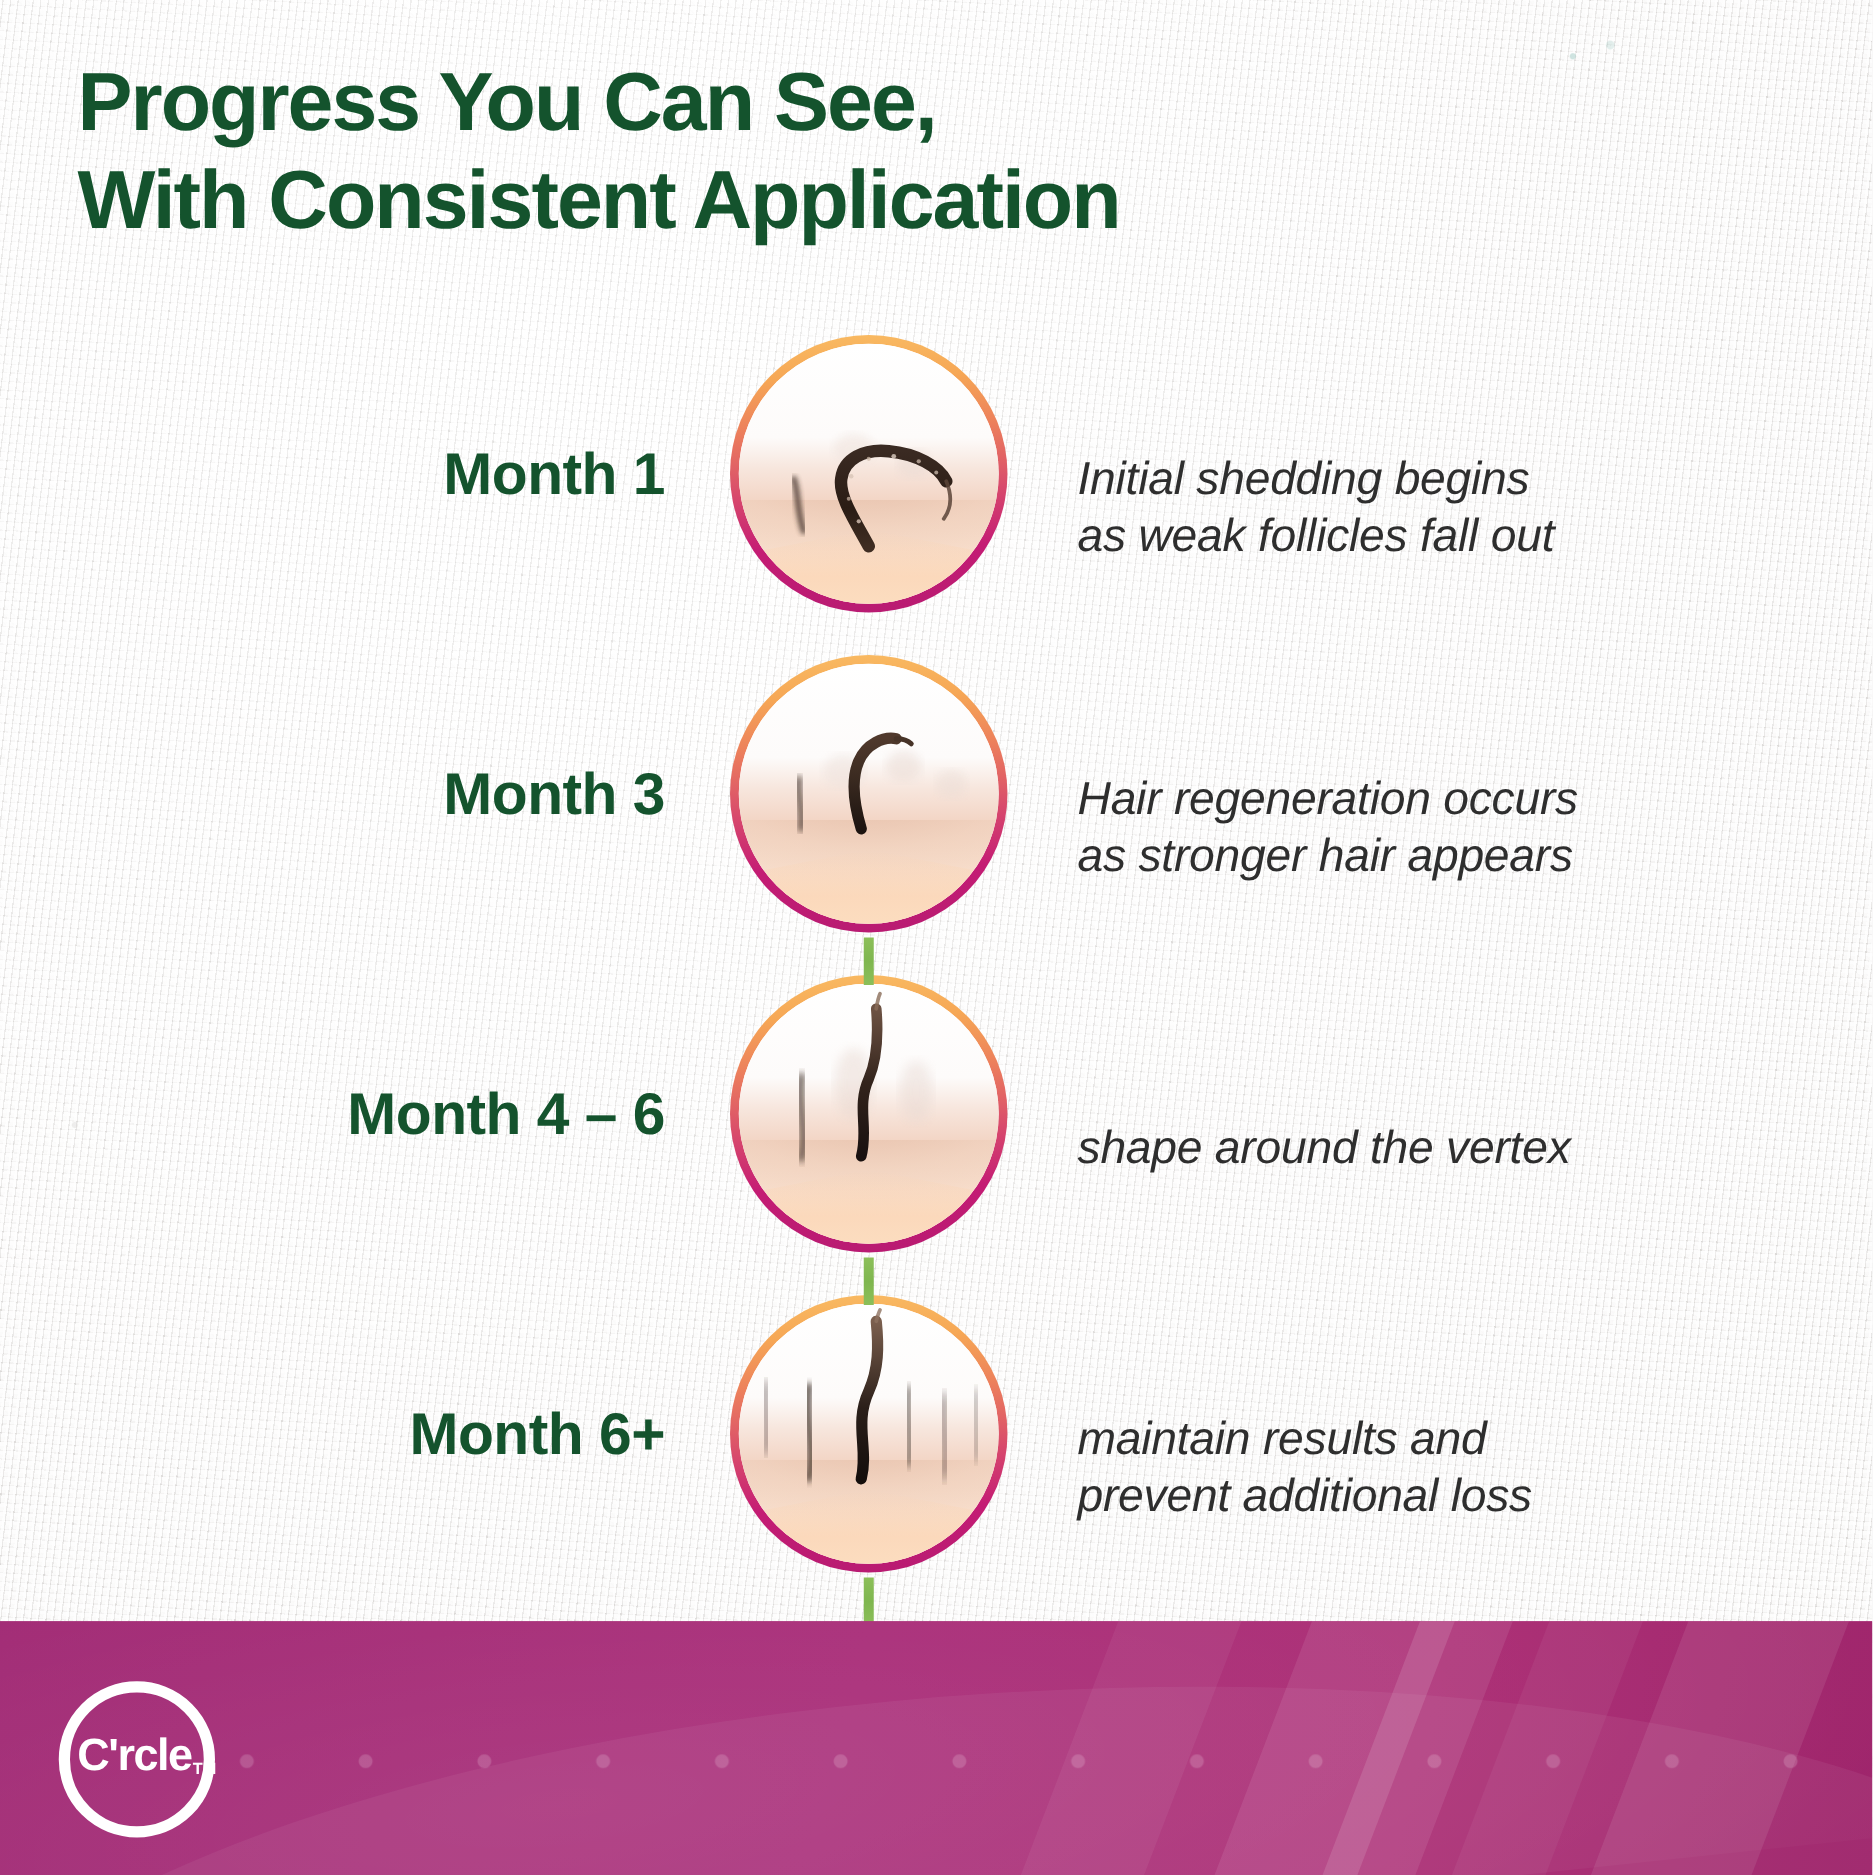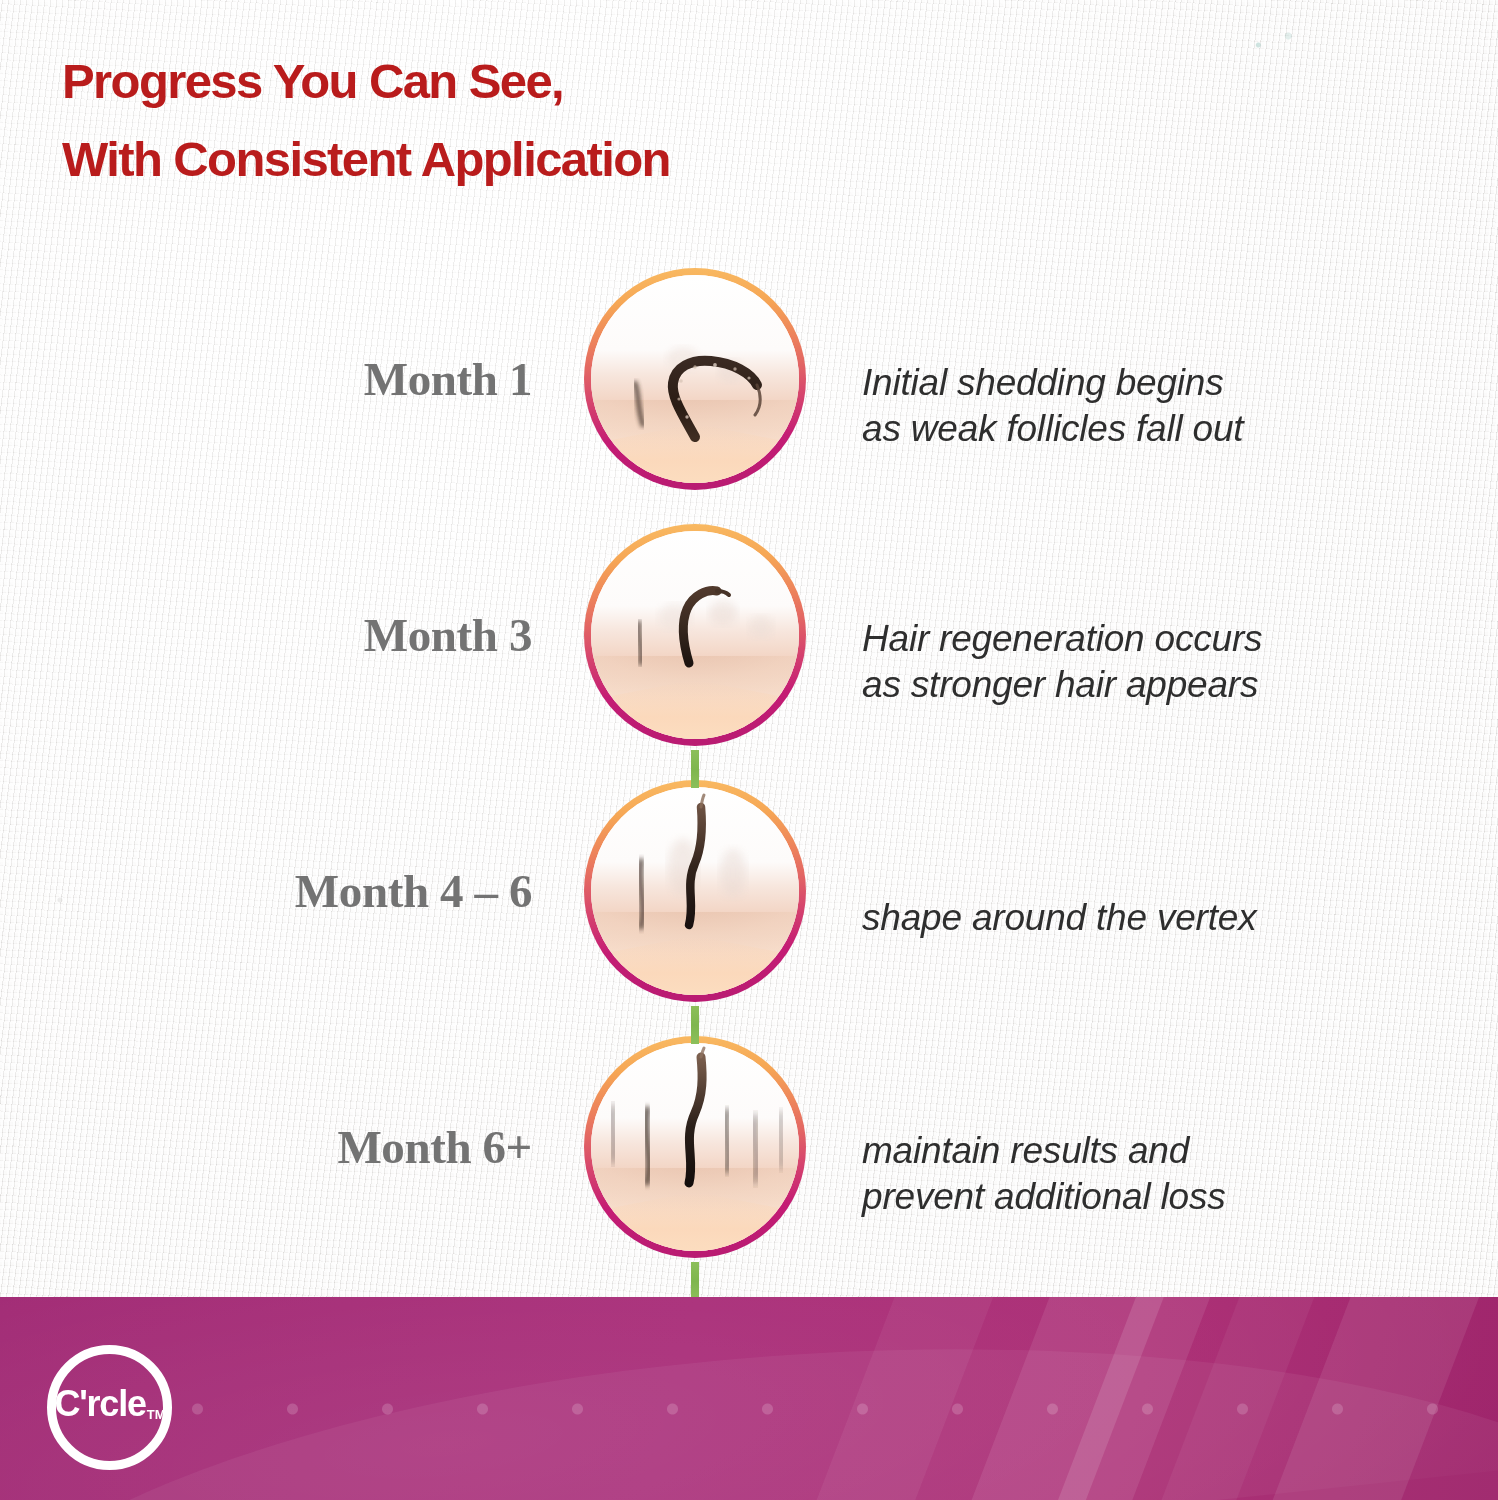--- a/index.html
+++ b/index.html
@@ -47,23 +47,23 @@
       radial-gradient(circle at 86% 2.4%, rgba(120,180,170,.20) 0 3px, transparent 4px),
       radial-gradient(circle at 60% 92%, rgba(255,255,255,.7) 0 2px, transparent 3px),
       radial-gradient(circle at 4% 60%, rgba(200,198,196,.30) 0 2px, transparent 3px);
   }
 
   
   .heading{
     position:absolute;
     left:62px; top:42px;
     width:1300px;
-    color:#b91c1c;
+    color:#14532d;
     font-weight:700;
-    font-size:49px;
+    font-size:66px;
     line-height:78px;
     letter-spacing:-1.6px;
     z-index:5;
   }
   .heading .line{ display:block; white-space:nowrap; }
 
   
   .timeline{
     position:absolute;
     left:0; top:268px;
@@ -82,25 +82,24 @@
   .step.s3{ top:768px; }
 
   
   .month-label{
     position:absolute;
     right:966px;                
     top:50%;
     transform:translateY(-50%);
     text-align:right;
     white-space:nowrap;
-    color:#737373;
+    color:#14532d;
     font-weight:700;
     font-size:47px;
     letter-spacing:-0.4px;
-    font-family:Liberation Serif, serif;
   }
   .step.s2 .month-label{ font-size:47px; }
 
   
   .circle-wrap{
     position:absolute;
     left:584px; top:0;
     width:222px; height:222px;
   }
   .ring{
@@ -246,21 +245,21 @@
   }
   .logo-ring{
     position:absolute; inset:0;
     border-radius:50%;
     border:9px solid #ffffff;
   }
   .logo-text{
     position:absolute;
     left:0; right:0; top:50%;
     transform:translateY(-50%);
-    text-align:center;
+    text-align:right;
     color:#ffffff;
     font-weight:700;
     font-size:36px;
     letter-spacing:-1.2px;
     line-height:36px;
     white-space:nowrap;
   }
   .logo-tm{
     font-size:13px;
     font-weight:700;

